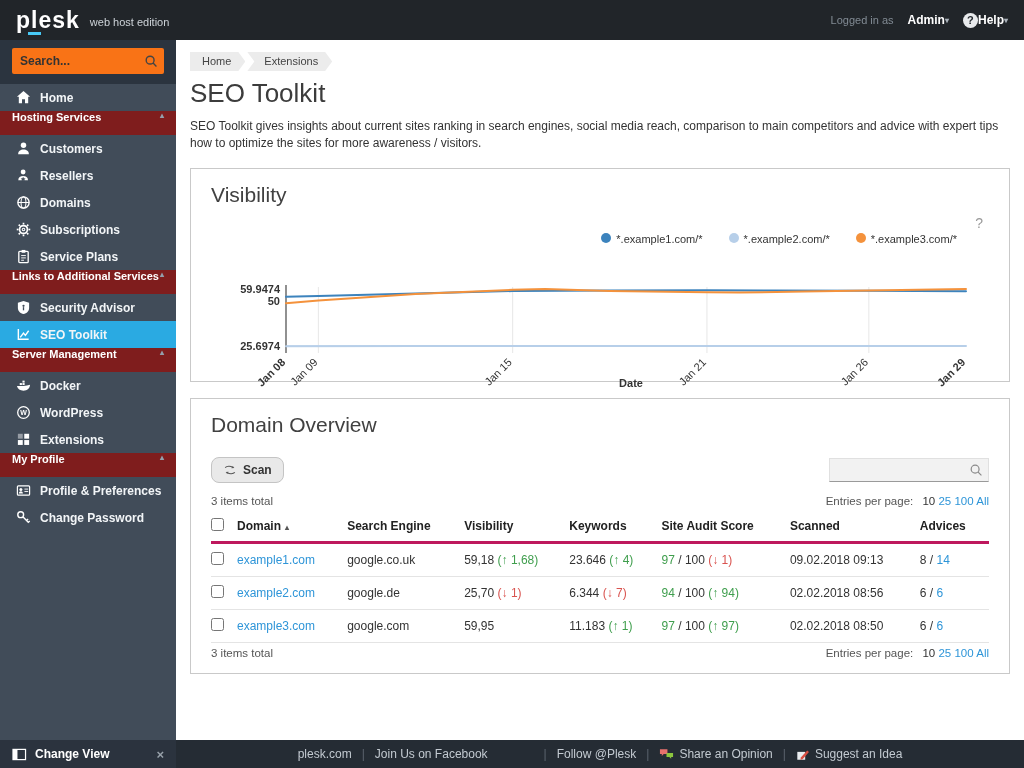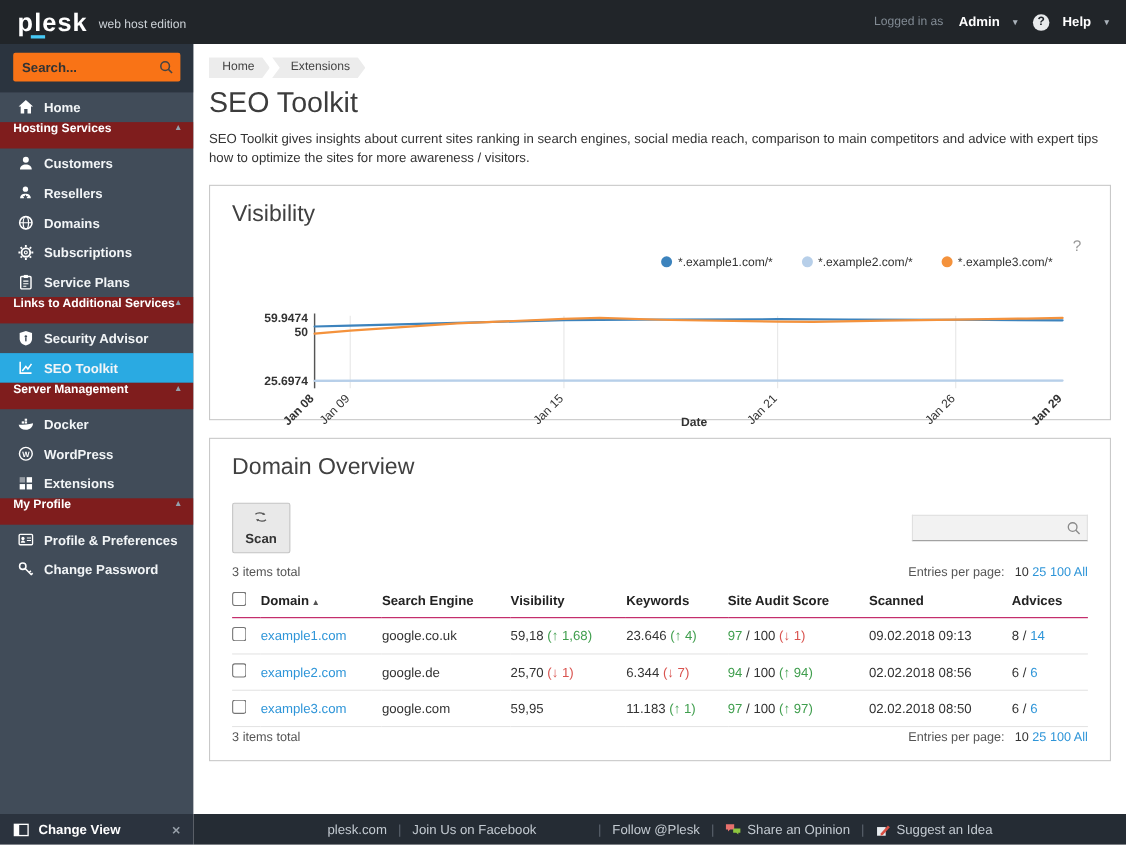--- a/index.html
+++ b/index.html
@@ -7,21 +7,21 @@
   body { position:relative; overflow:hidden; background:#fff; }
 
   
   .topbar { position:absolute; top:0; left:0; right:0; height:40px; background:#212529;
             display:flex; align-items:center; padding:0 16px; color:#fff; }
   .logo { font-size:23px; font-weight:bold; letter-spacing:1px; position:relative; line-height:1; }
   .logo-underline { position:absolute; left:12px; bottom:-3px; width:13px; height:3px; background:#47c9f5; }
   .logo-suffix { font-size:11px; color:#cdd3d8; margin-left:10px; margin-top:4px; }
   .topbar-right { margin-left:auto; display:flex; align-items:center; gap:14px; font-size:12px; }
   .logged-label { color:#828b94; font-size:11px; }
-  .top-menu { display:flex; align-items:center; gap:12px; font-weight:bold; cursor:pointer; }
+  .top-menu { display:flex; align-items:center; gap:0; font-weight:bold; cursor:pointer; }
   .caret { font-size:8px; color:#aab2ba; }
   .help-circle { width:15px; height:15px; border-radius:50%; background:#e8eaec; color:#23282d;
                  font-size:11px; font-weight:bold; display:inline-flex; align-items:center; justify-content:center; }
 
   
   .sidebar { position:absolute; top:40px; left:0; width:176px; bottom:28px; background:#414c59; overflow:hidden; }
   .search-strip { background:#2b343f; padding:8px 12px 10px; position:relative; }
   .sidebar-search { width:100%; height:26px; border:none; border-radius:2px; background:#f97316;
                     font-size:12px; font-weight:bold; color:#222; padding:0 26px 0 8px; outline:none;
                     font-family:"Liberation Sans", sans-serif; }
@@ -68,33 +68,33 @@
   .legend-dot { width:10px; height:10px; border-radius:50%; display:inline-block; }
   #vis-chart text { font-family:"Liberation Sans", sans-serif; fill:#333; }
   #vis-chart .ytick { font-size:11px; font-weight:bold; }
   #vis-chart .xtick { font-size:11px; }
   #vis-chart .xtick.bold { font-weight:bold; }
   #vis-chart .xlabel { font-size:11px; font-weight:bold; }
 
   
   .toolbar-row { display:flex; justify-content:space-between; align-items:center; margin-top:20px; }
   .scan-btn { display:inline-flex; align-items:center; gap:6px; background:#e9e9e9; border:1px solid #c4c4c4;
-              border-radius:2px; font-size:12px; font-weight:bold; color:#333; padding:5px 11px; cursor:pointer;
-              font-family:"Liberation Sans", sans-serif;flex-direction:column; }
+              border-radius:8px; font-size:12px; font-weight:bold; color:#333; padding:5px 11px; cursor:pointer;
+              font-family:"Liberation Sans", sans-serif; }
   .table-search-wrap { position:relative; }
   .table-search { width:160px; height:24px; background:#f2f2f2; border:1px solid #e0e0e0; border-bottom:1px solid #9a9a9a;
                   padding:0 26px 0 8px; font-size:12px; outline:none; font-family:"Liberation Sans", sans-serif; }
   .table-search-wrap svg { position:absolute; right:6px; top:5px; color:#8a8a8a; }
   .meta-row { display:flex; justify-content:space-between; align-items:center; font-size:11.5px; color:#555;
               margin:12px 0 2px; }
   .meta-row.bottom { margin:4px 0 2px; }
   .entries a { color:#2e95d8; text-decoration:none; cursor:pointer; }
   .entries .current { color:#333; margin-left:6px; }
   table.grid { width:100%; border-collapse:collapse; font-size:12px; margin-top:4px; }
-  table.grid th { text-align:left; font-weight:bold; color:#222; padding:7px 8px 7px 0; border-bottom:1px solid #be185d; white-space:nowrap; }
+  table.grid th { text-align:left; font-weight:bold; color:#222; padding:7px 8px 7px 0; border-bottom:3px solid #be185d; white-space:nowrap; }
   table.grid td { padding:8px 8px 8px 0; border-bottom:1px solid #e4e4e4; color:#333; white-space:nowrap; }
   table.grid .cb-col { width:26px; }
   table.grid input[type=checkbox] { width:13px; height:13px; cursor:pointer; }
   .domain-link, .adv-link { color:#2e95d8; text-decoration:none; cursor:pointer; }
   .sort-caret { font-size:8px; color:#555; margin-left:4px; }
   .delta[data-dir="up"] { color:#3f9e4d; }
   .delta[data-dir="down"] { color:#d9534f; }
   .score-green { color:#3f9e4d; }
 </style>
 </head>

